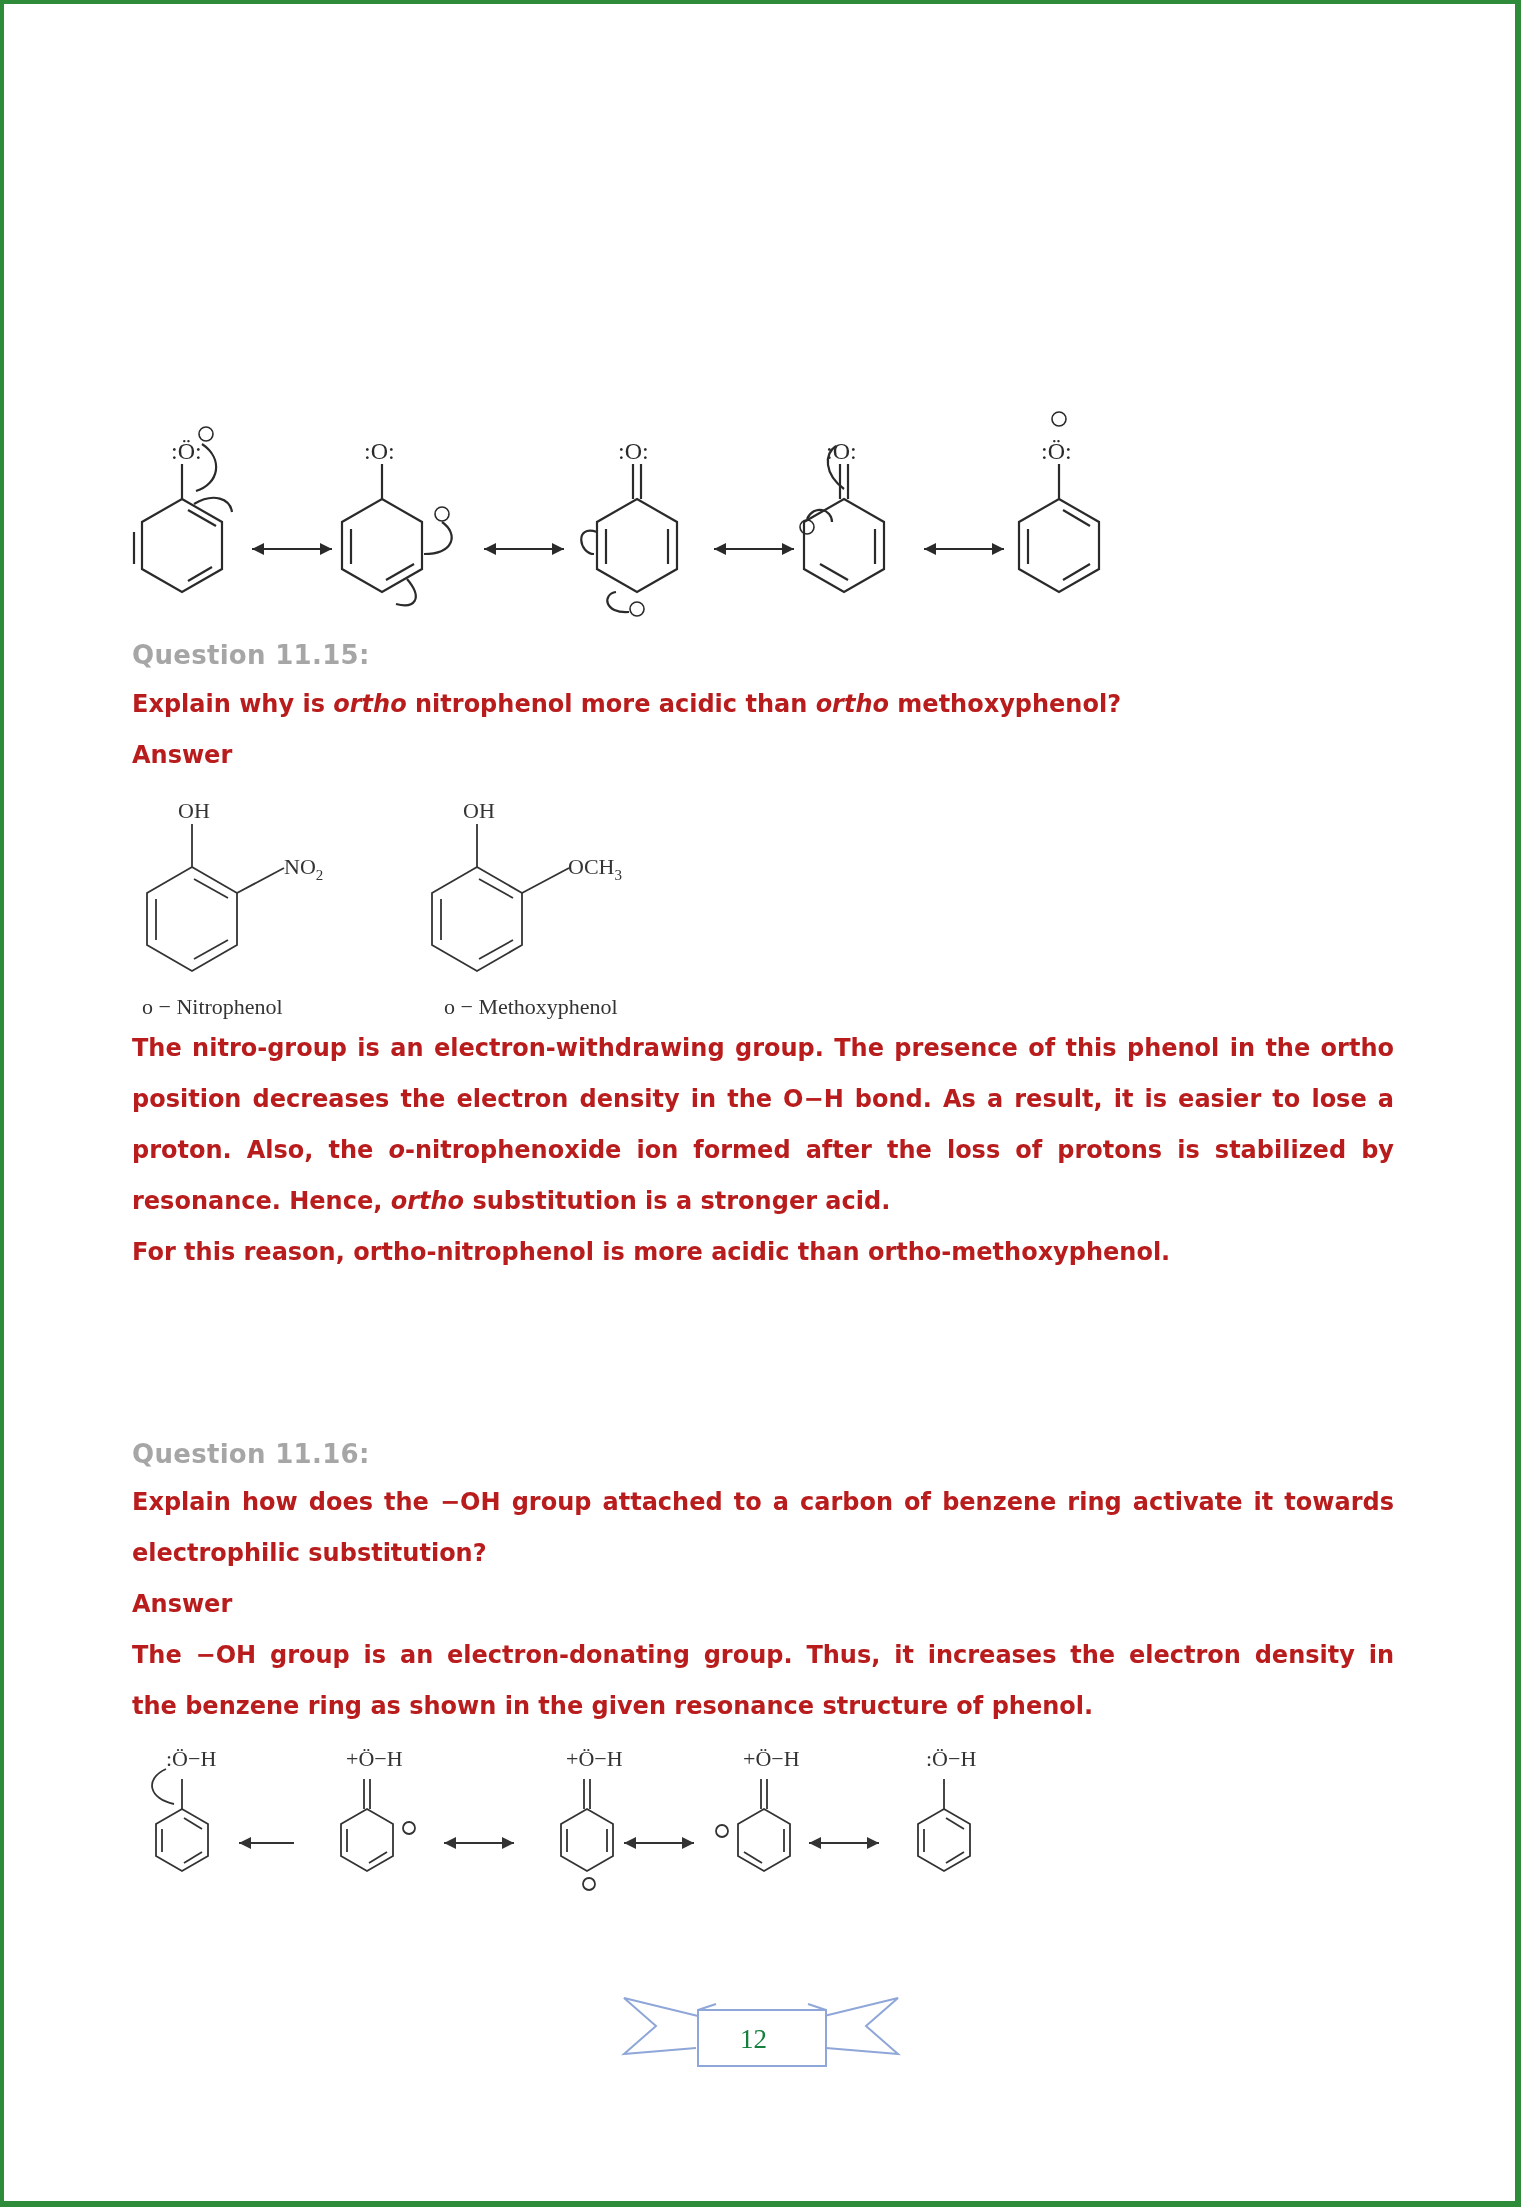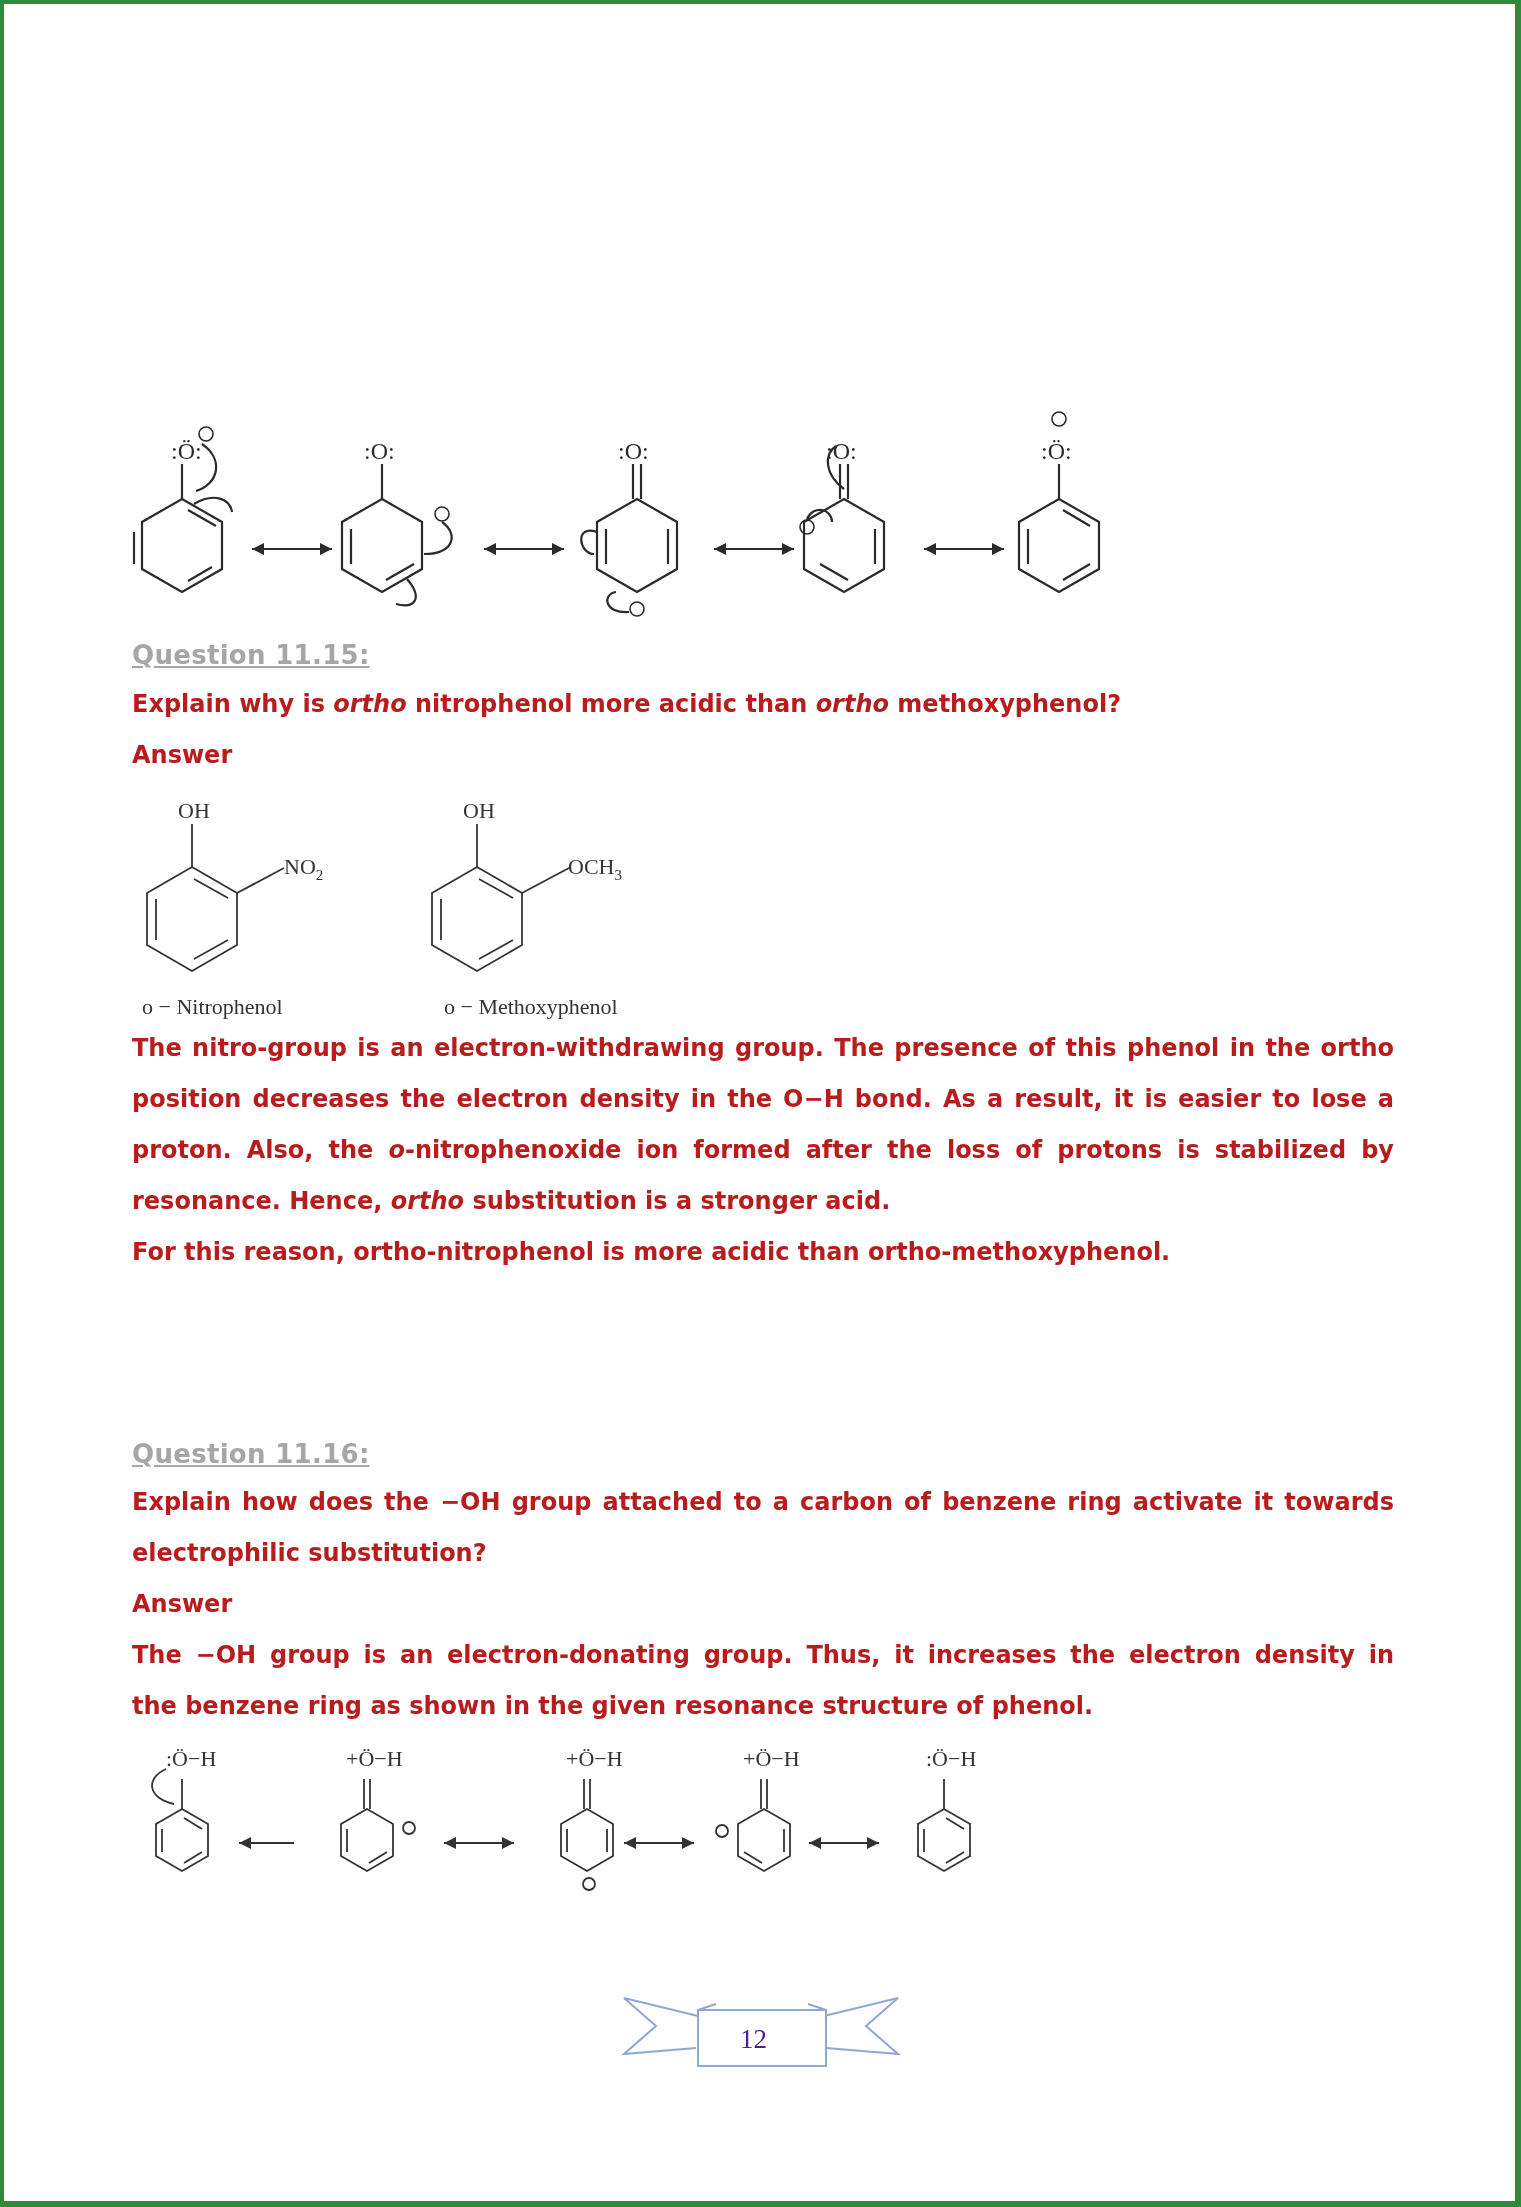--- a/index.html
+++ b/index.html
@@ -1,25 +1,25 @@
 <!DOCTYPE html>
 <html><head>
 <meta charset="utf-8">
 <style>
   html,body{margin:0;padding:0;}
   body{width:1521px;height:2207px;background:#2e8b3a;position:relative;overflow:hidden;
        font-family:"DejaVu Sans","Liberation Sans",sans-serif;color:#1a1a1a;}
   .page{position:absolute;left:4px;top:4px;width:1511px;height:2197px;background:#ffffff;}
   .abs{position:absolute;}
-  .qhead{font-weight:bold;color:#a6a6a6;font-size:26px;letter-spacing:0.3px;text-decoration:underline;}
+  .qhead{font-weight:bold;color:#a6a6a6;font-size:26px;letter-spacing:0.3px;}
   .txt{font-size:24px;line-height:51px;color:#b91c1c;font-weight:bold;}
   .just{text-align:justify;text-align-last:justify;}
   .ital{font-style:italic;}
   svg text{font-family:"Liberation Serif","DejaVu Serif",serif;}
-  .pagenum{font-family:"Liberation Serif","DejaVu Serif",serif;color:#4c1d95;font-size:27px;}
+  .pagenum{font-family:"Liberation Serif","DejaVu Serif",serif;color:#15803d;font-size:27px;}
 </style>
 </head>
 <body>
 
 <div class="page">
 
   <svg class="abs" style="left:120px;top:400px" width="1000" height="230" viewBox="0 0 1000 230">
     <g stroke="#2a2a2a" stroke-width="2.2" fill="none">
 
       <g>

